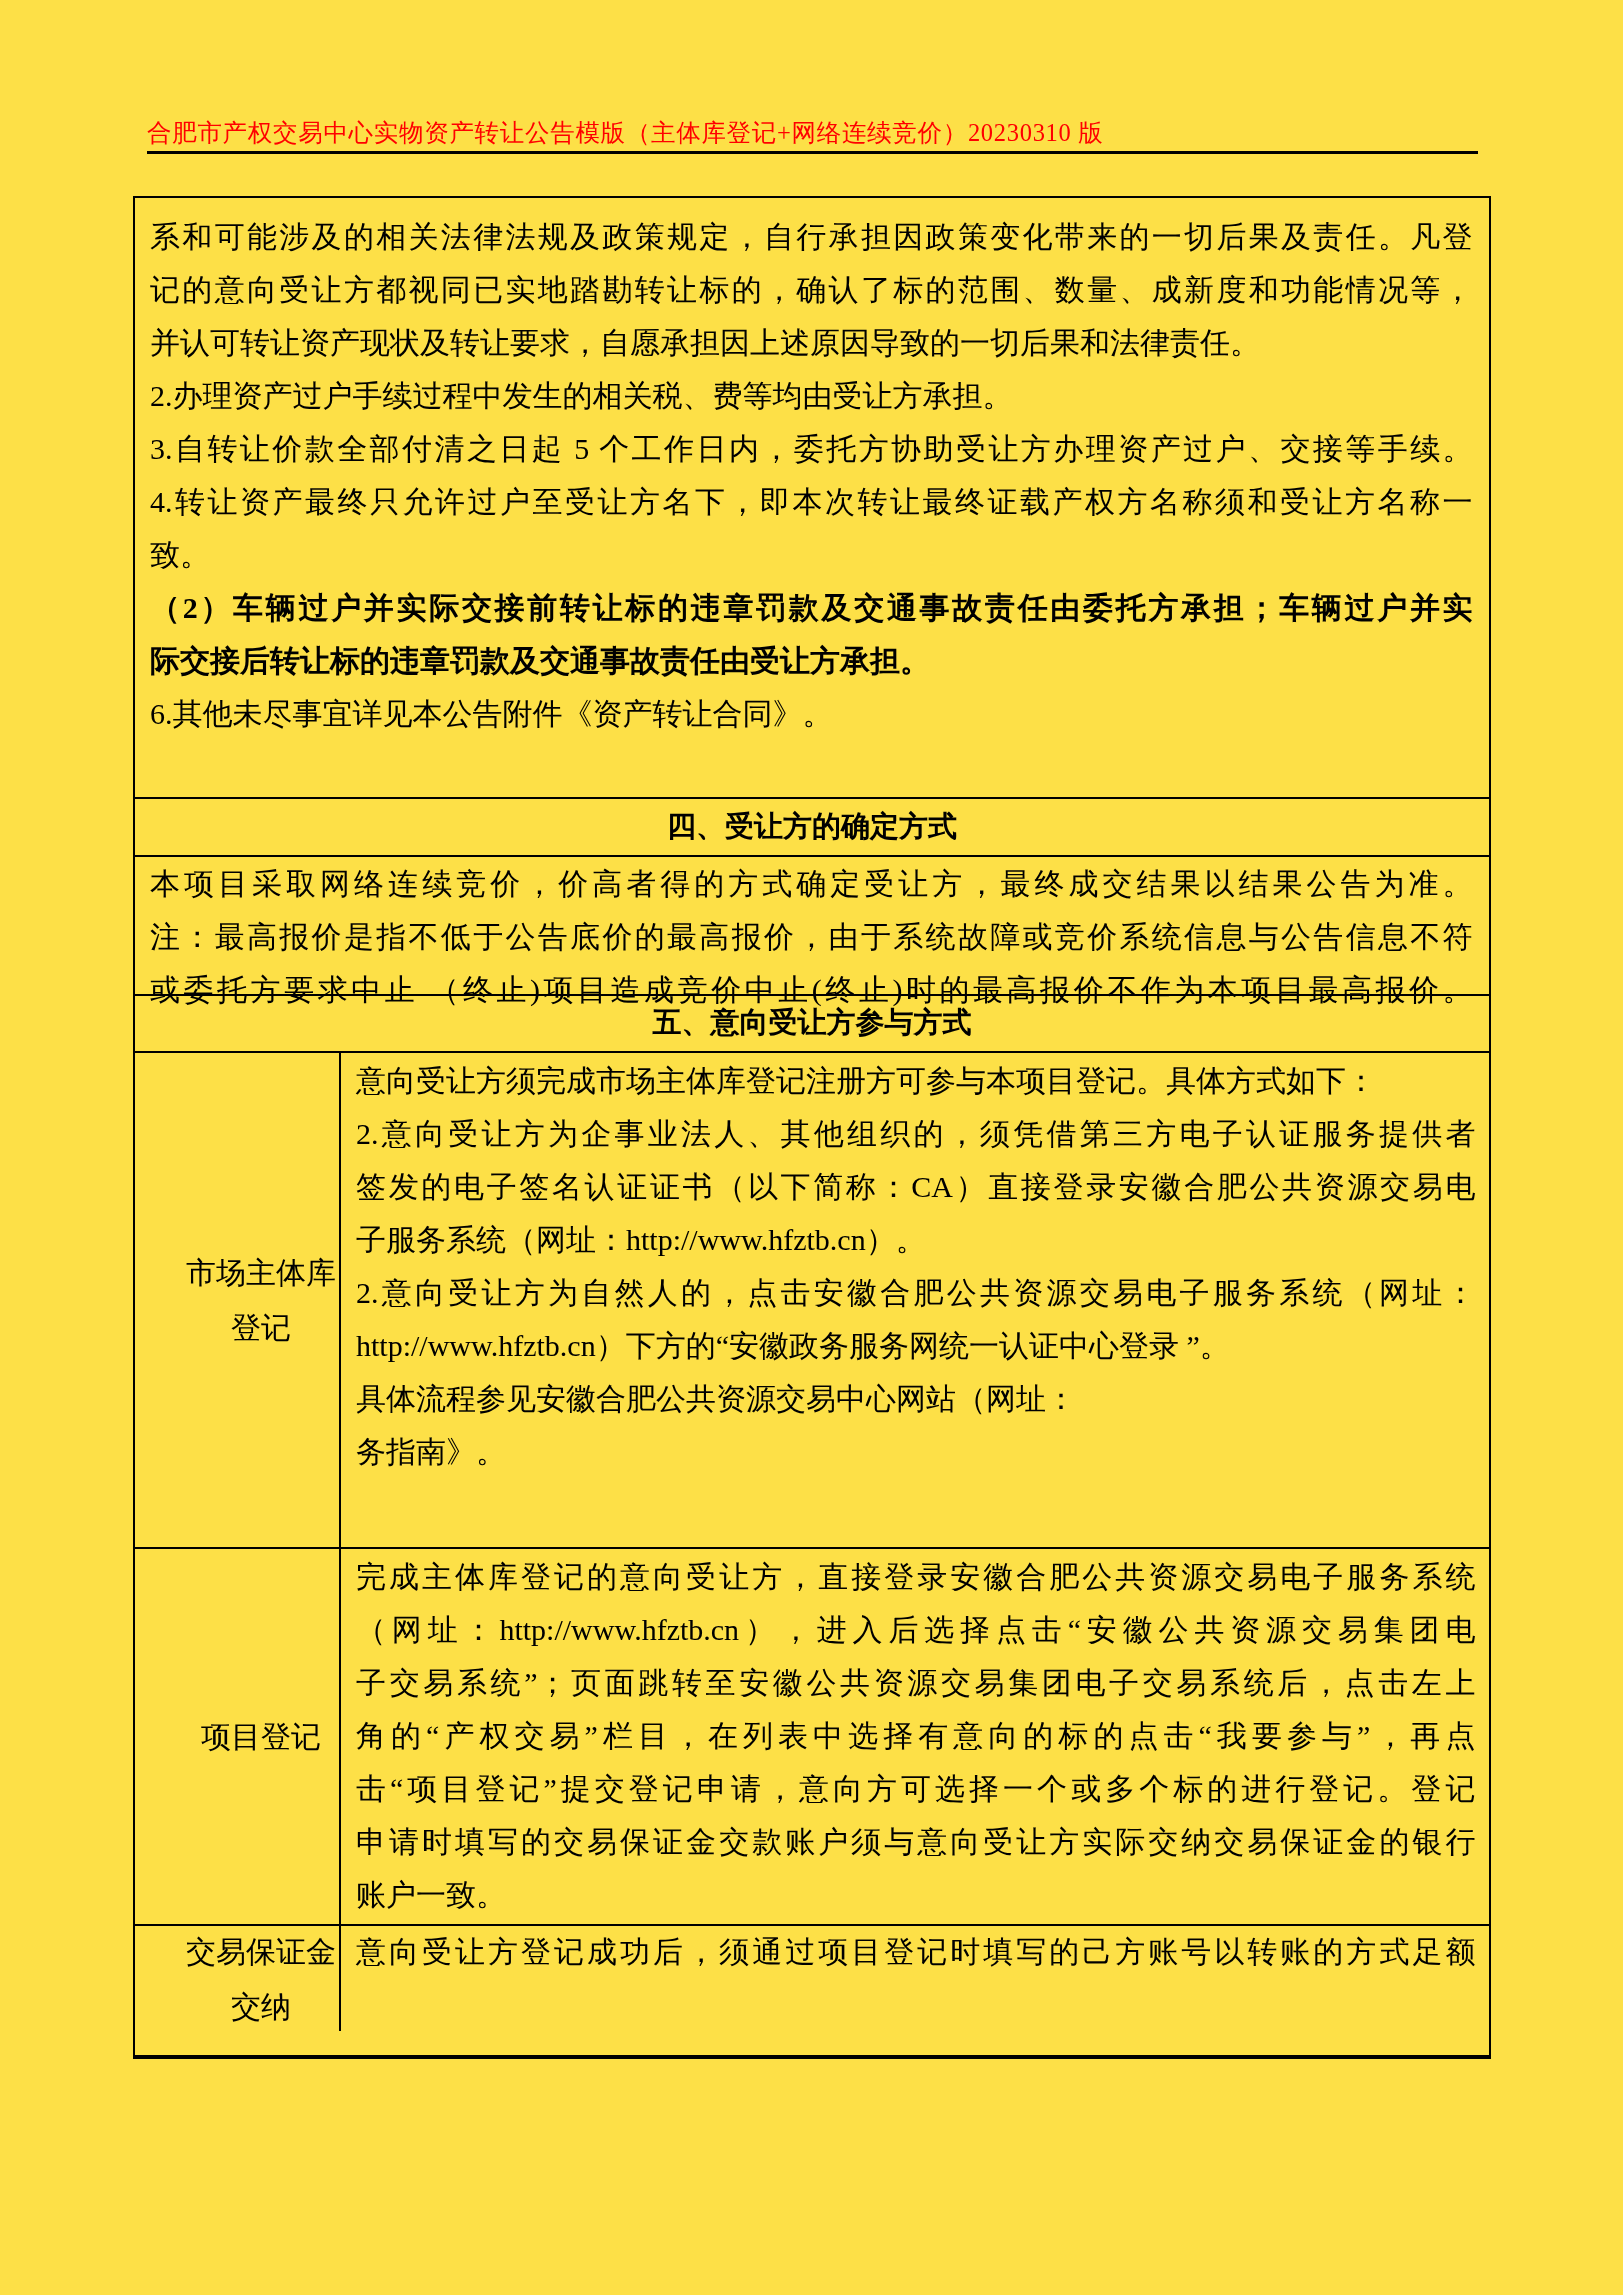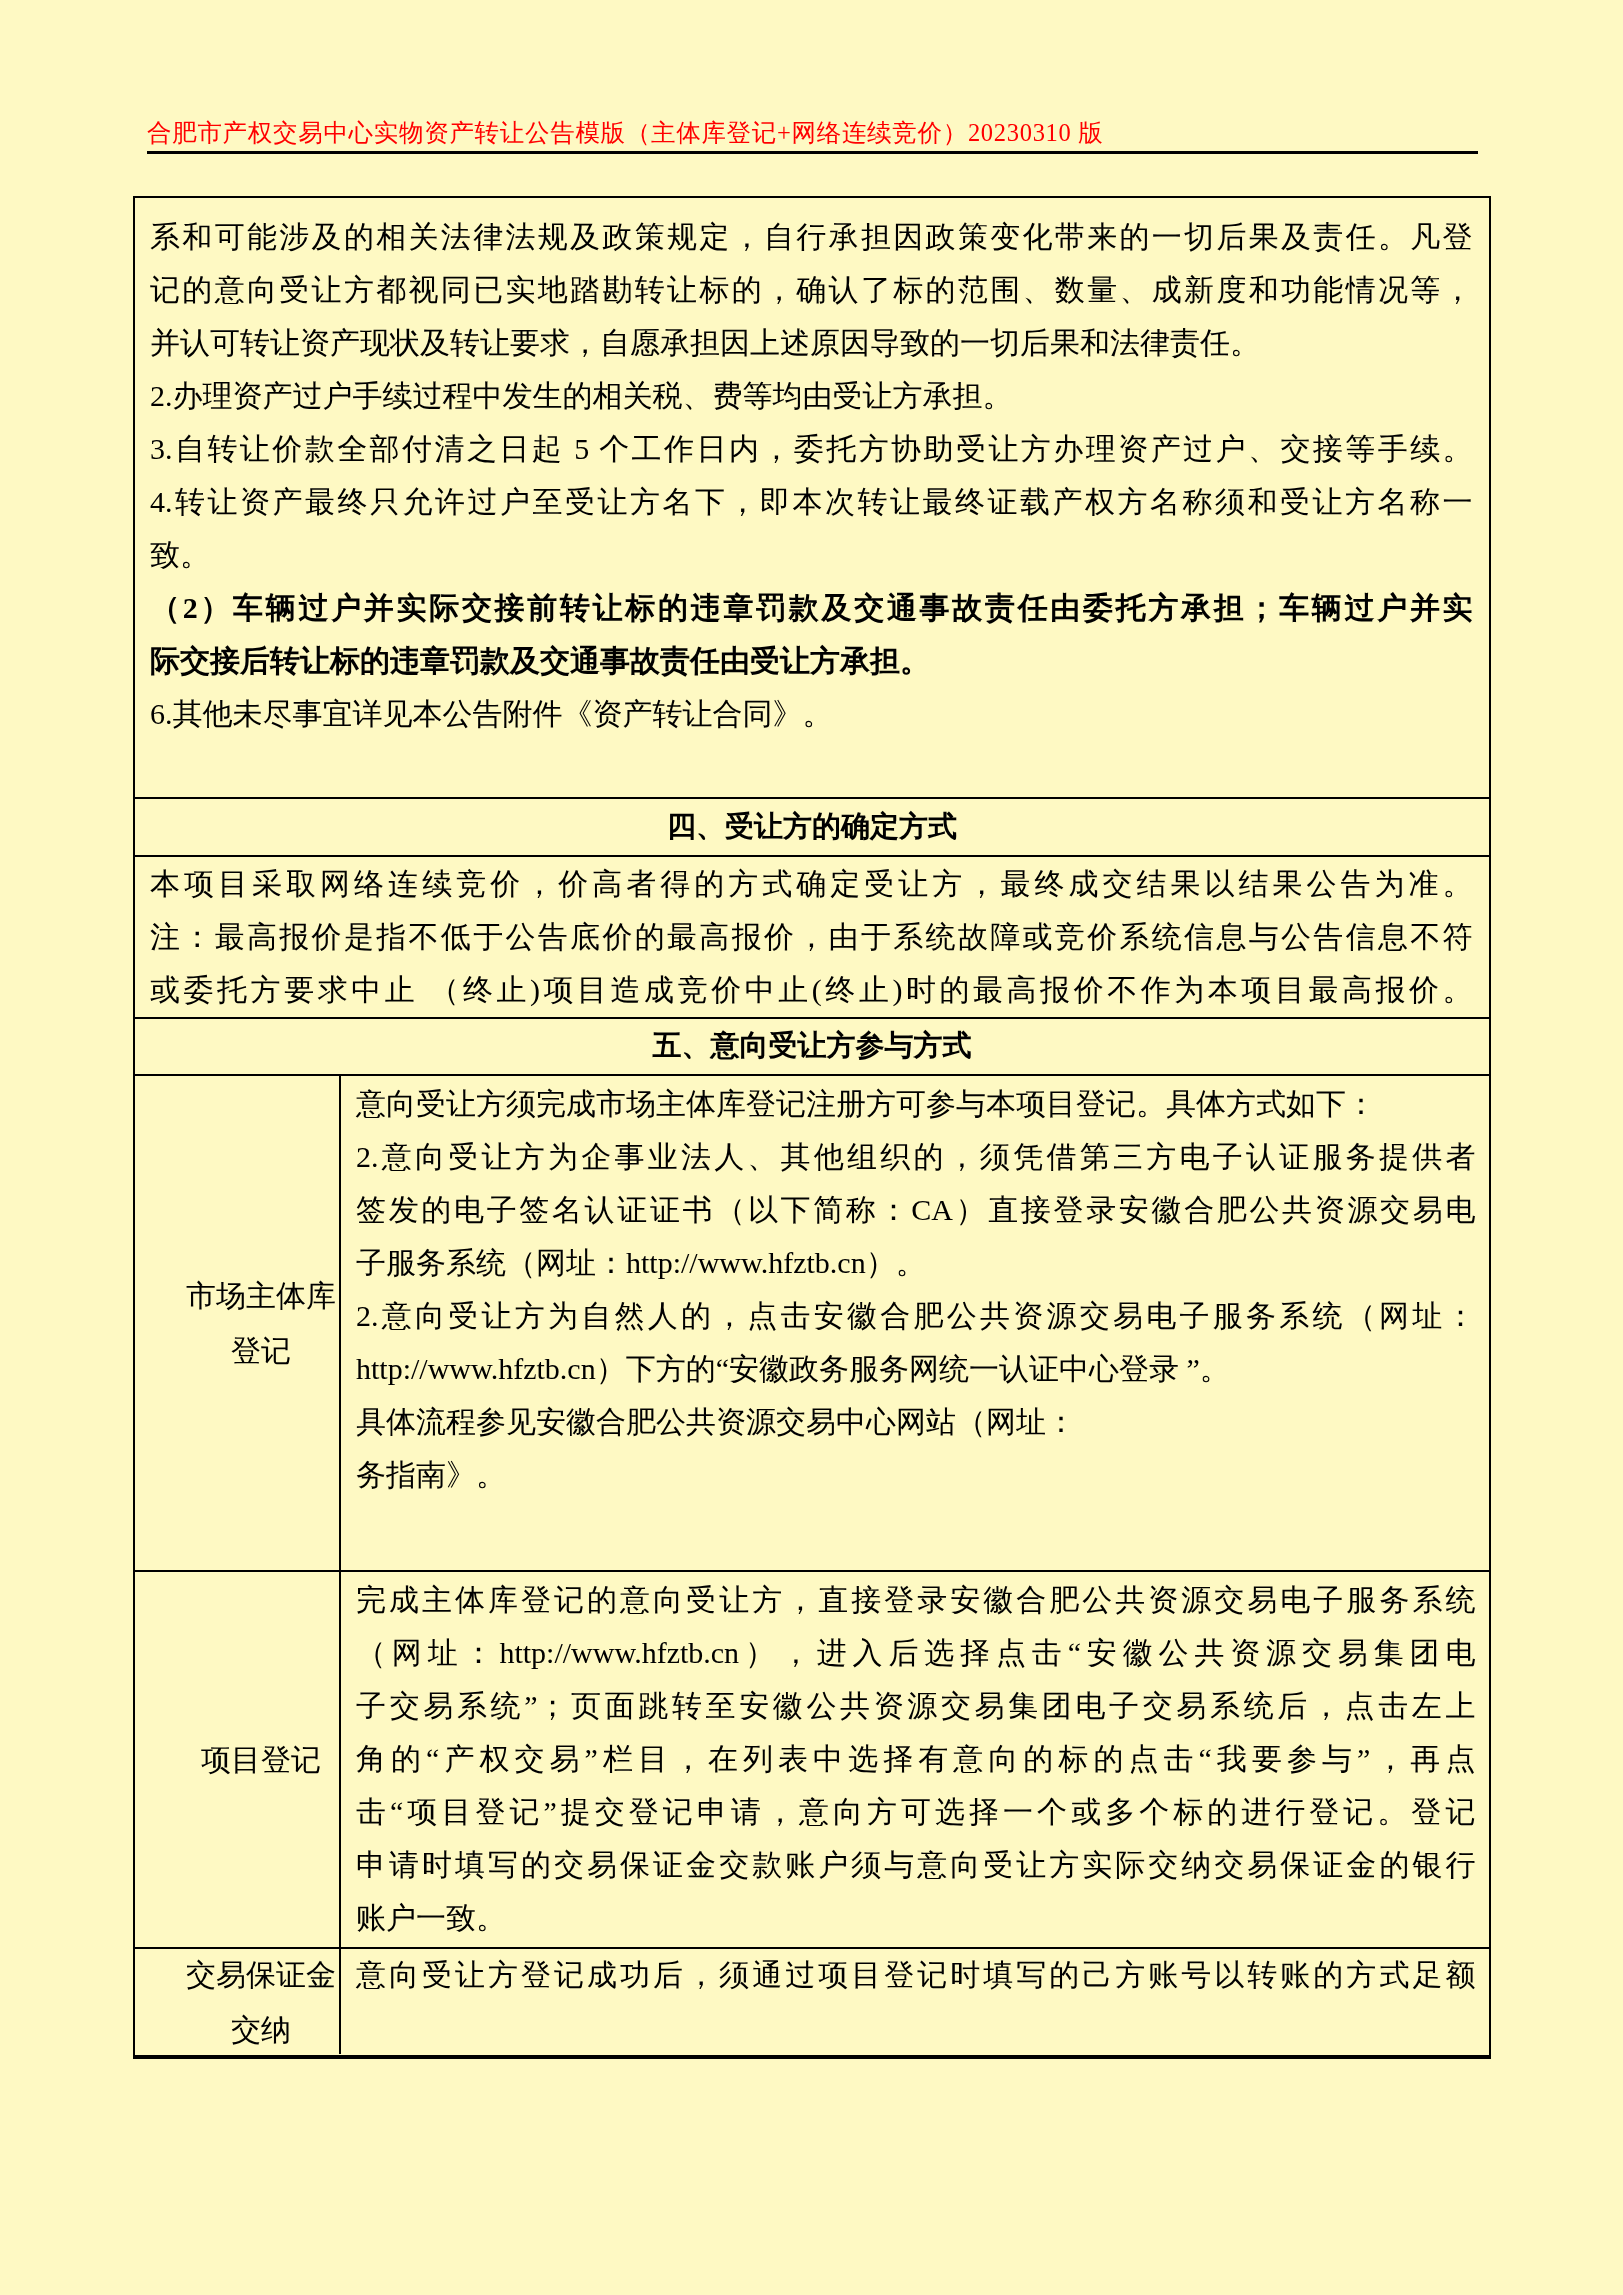--- a/index.html
+++ b/index.html
@@ -1,20 +1,20 @@
 <!DOCTYPE html>
 <html style="font-size:11px"><head>
 <meta charset="utf-8">
 <style>
   html,body{margin:0;padding:0;background:#ffffff;}
   .page{
     position:relative;
     width:1623px;
     height:2295px;
-    background:#fef9c3;
+    background:#fde047;
     font-family:"Liberation Serif","DejaVu Serif",serif;
     color:#000000;
     overflow:hidden;
   }
   .doc-title{
     position:absolute;
     left:147px;
     top:119px;
     font-size:24.5px;
     line-height:27px;
@@ -61,21 +61,21 @@
   }
   .sec-header{
     height:58px;
     line-height:55px;
     text-align:center;
     font-weight:bold;
     font-size:29px;
   }
   .sec-header.h5{height:57px;line-height:53px;}
   .sec4-content{
-    height:162px;
+    height:139px;
     padding:0 16.4px 0 15px;
   }
   .tworow{
     display:flex;
     align-items:stretch;
   }
   .tworow .label-cell{
     width:206px;
     box-sizing:border-box;
     border-right:2px solid #000000;

